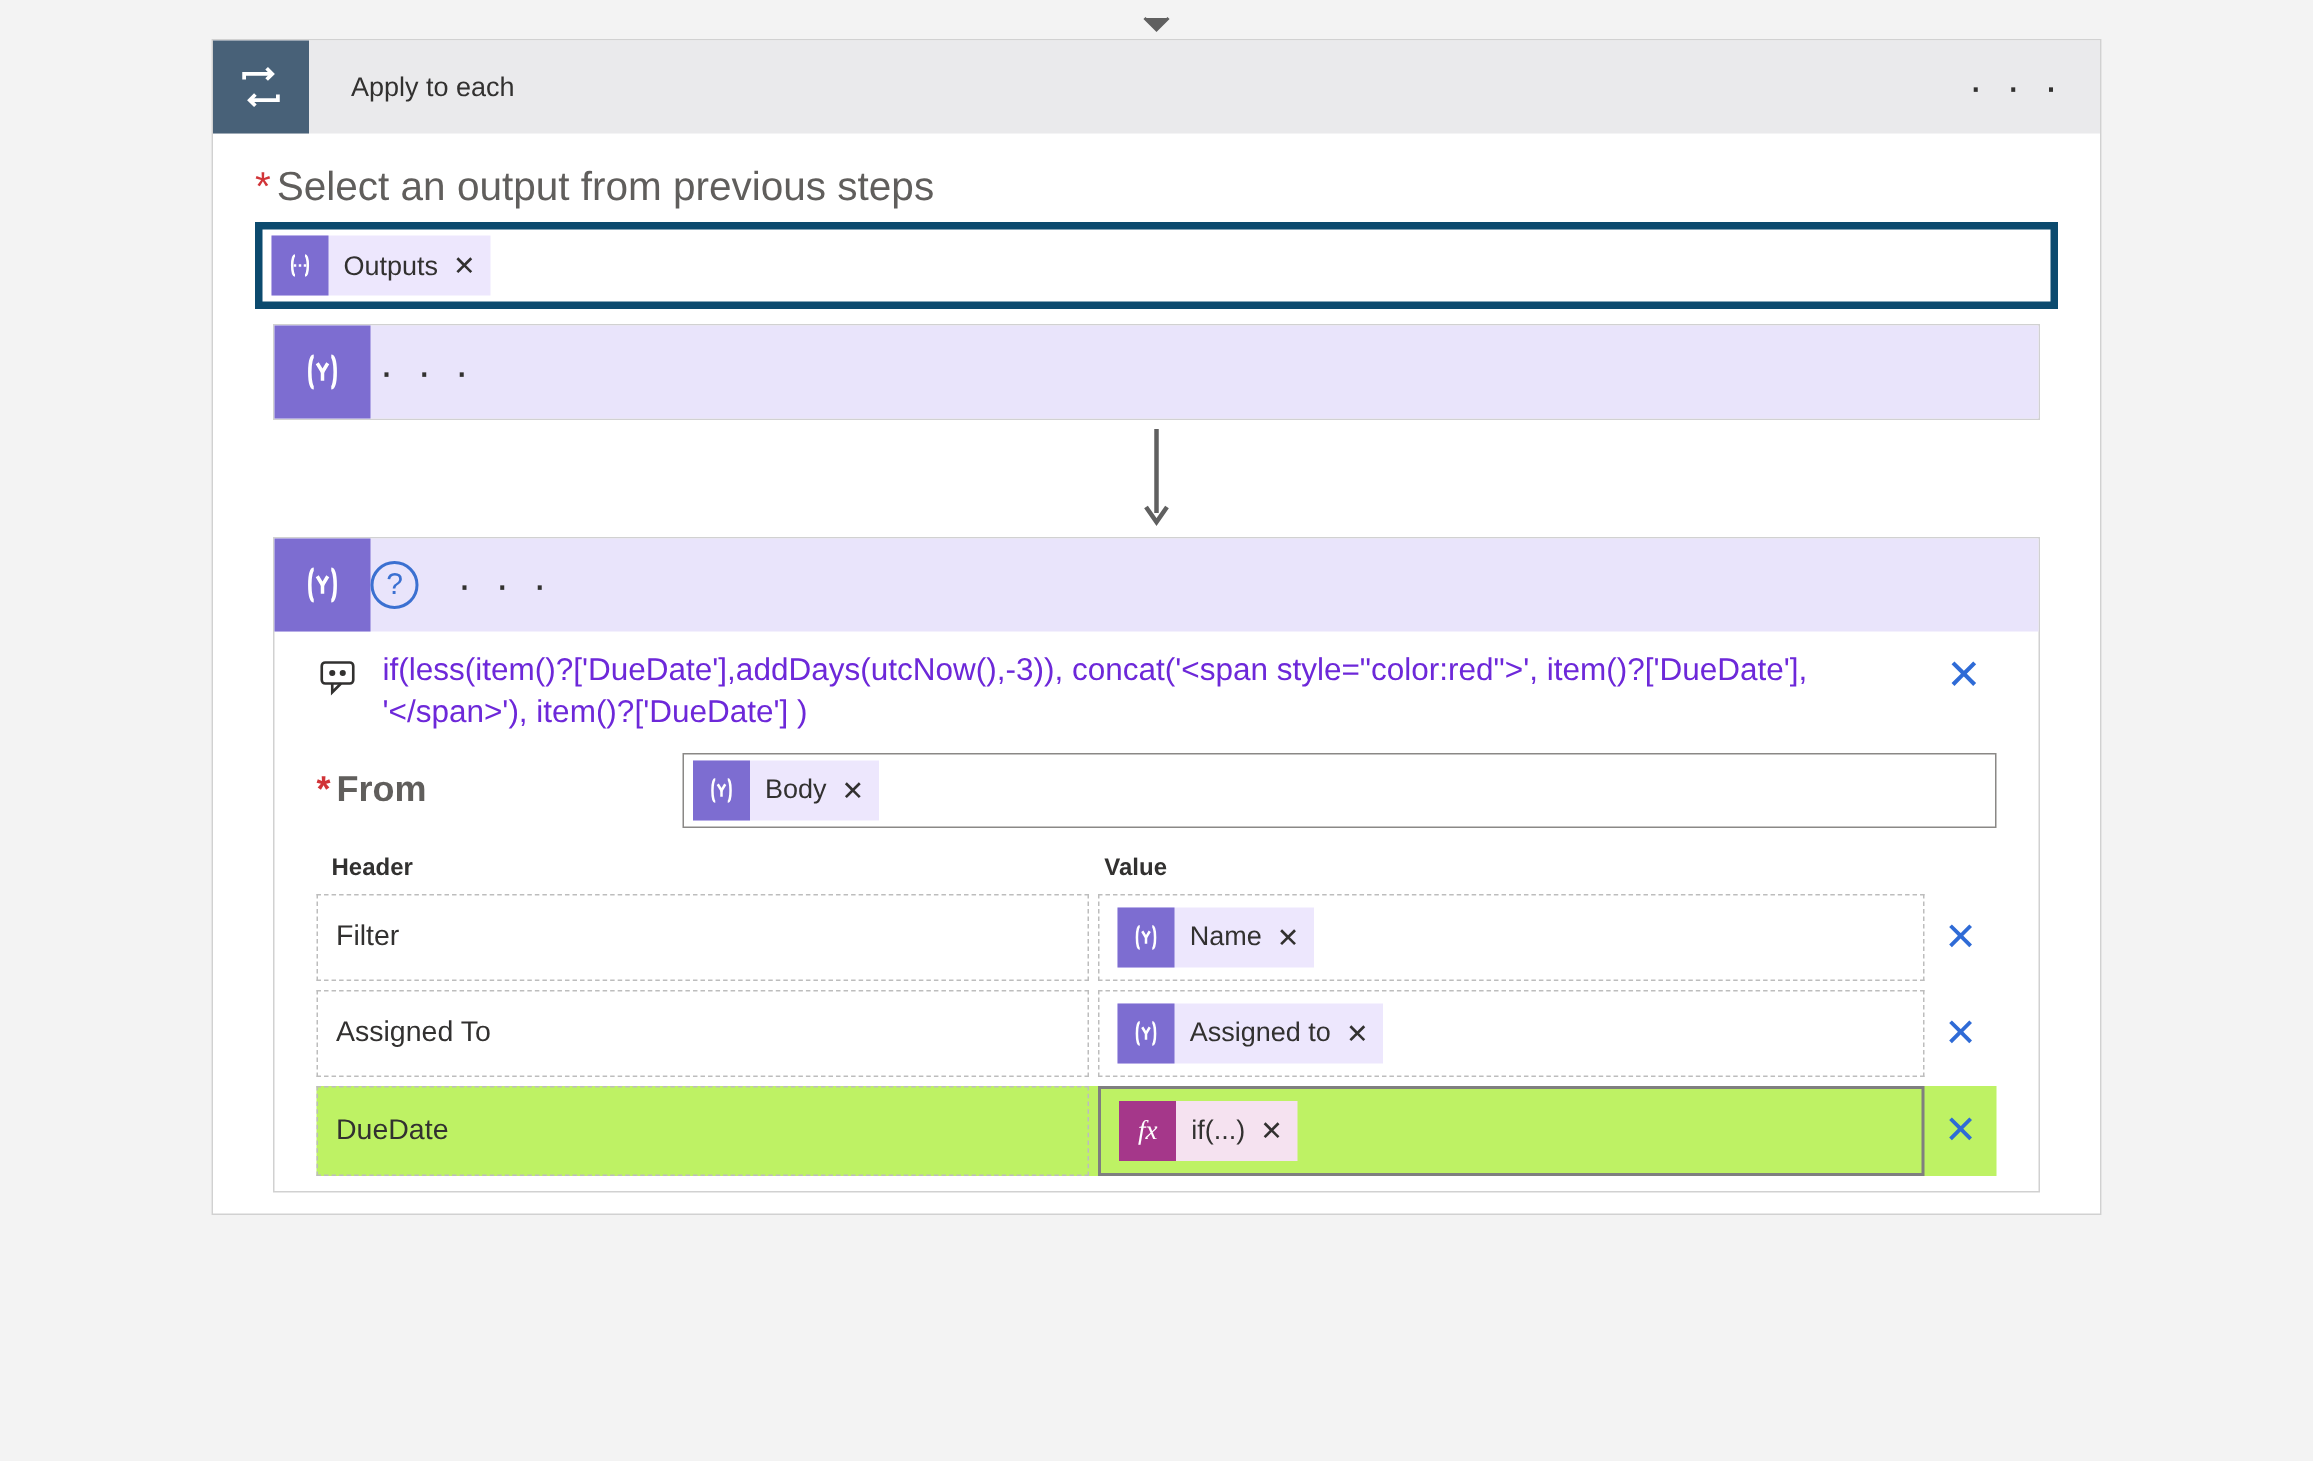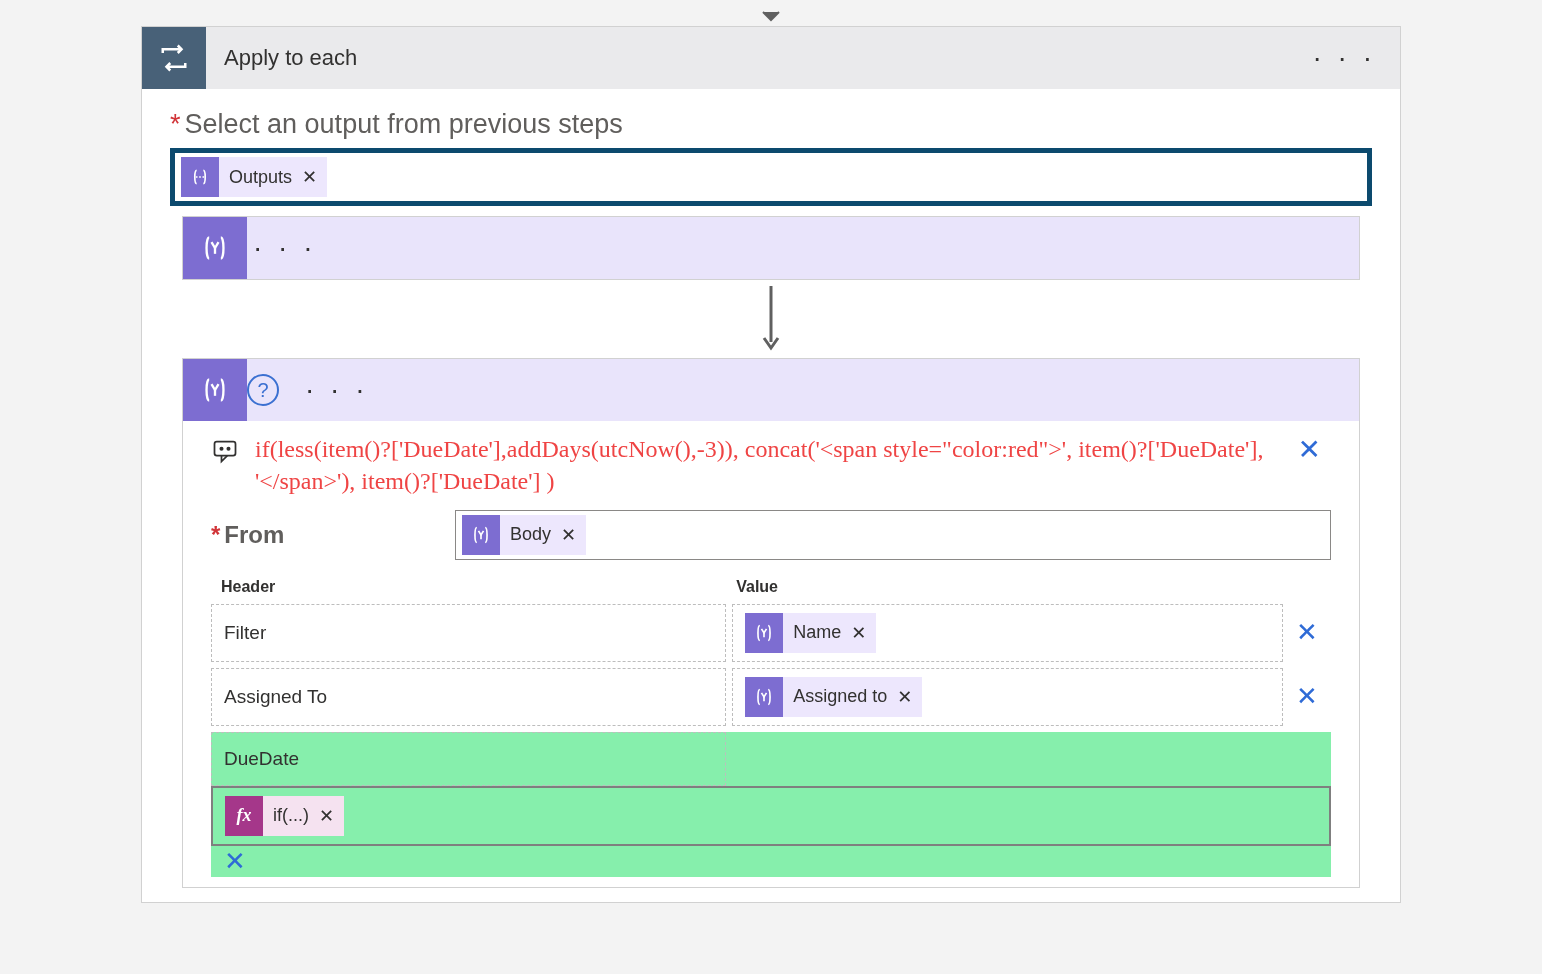--- a/index.html
+++ b/index.html
@@ -41,22 +41,22 @@
       height: 62px;
       display: flex;
       align-items: center;
       justify-content: center;
       flex-shrink: 0;
     }
     .icon-greyblue { background: #486178; }
     .icon-purple { background: #7d6dd1; }
     .action-title {
       flex: 1;
-      font-size: 22px;
-      padding-left: 18px;
+      font-size: 18px;
+      padding-left: 28px;
       color: #323130;
     }
     .help-circle {
       width: 32px;
       height: 32px;
       border: 2px solid #3b70d1;
       border-radius: 50%;
       color: #3b70d1;
       display: flex;
       align-items: center;
@@ -102,21 +102,20 @@
       background: #f5e2f0;
     }
     .token-icon {
       width: 38px;
       height: 40px;
       display: flex;
       align-items: center;
       justify-content: center;
       margin-right: 10px;
       color: #fff;
-      font-weight: bold;
     }
     .token-icon-purple { background: #7d6dd1; }
     .token-icon-fx { background: #a5378a; font-style: italic; font-family: Georgia, serif; }
     .token-x {
       margin-left: 10px;
       font-size: 18px;
       cursor: pointer;
     }
     .nested-container {
       padding: 0 10px 14px 10px;
@@ -136,25 +135,24 @@
       padding: 12px 28px 6px 28px;
       gap: 14px;
     }
     .peek-icon {
       width: 30px;
       flex-shrink: 0;
       margin-top: 4px;
     }
     .peek-text {
       flex: 1;
-      font-size: 24px;
-      color: #ef4444;
+      font-size: 21px;
+      color: #6d28d9;
       word-break: break-word;
       line-height: 1.35;
-      font-family: Liberation Serif, serif;
     }
     .close-x {
       font-size: 28px;
       color: #2f6bd6;
       cursor: pointer;
       font-weight: 300;
       padding: 0 10px;
     }
     .from-row {
       display: flex;
@@ -209,22 +207,21 @@
       justify-content: center;
       color: #2f6bd6;
       font-size: 26px;
       cursor: pointer;
     }
     .row-selected .td-value {
       border: 2px solid #7f7f7f;
       border-style: solid;
     }
     .row-selected {
-      background: #86efac;
-      flex-direction: column;
+      background: #bef264;
     }
   </style>
 </head>
 <body>
 
 <div class="canvas">
   <div class="arrow-top">
     <svg width="20" height="14" viewBox="0 0 20 14">
         <path d="M2 2 L10 10 L18 2" fill="#606060" stroke="#606060" stroke-width="2"></path>
       </svg>

